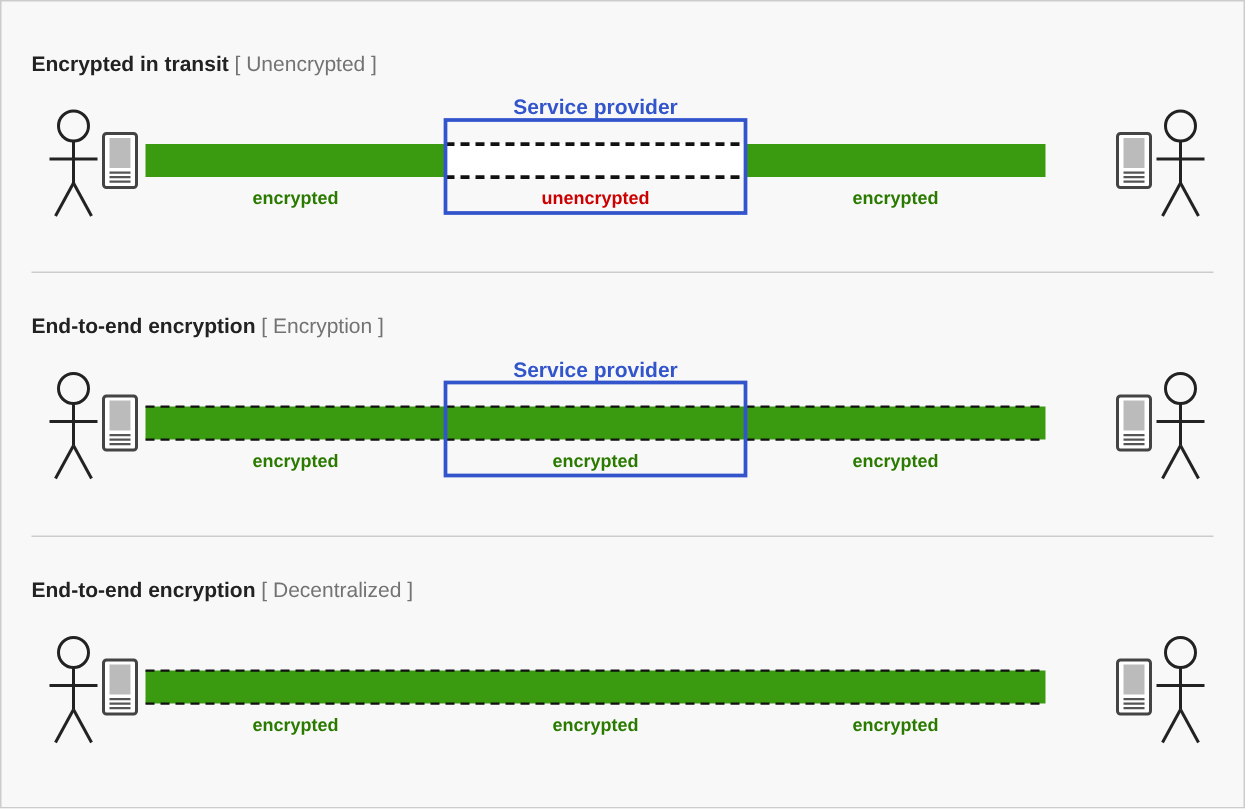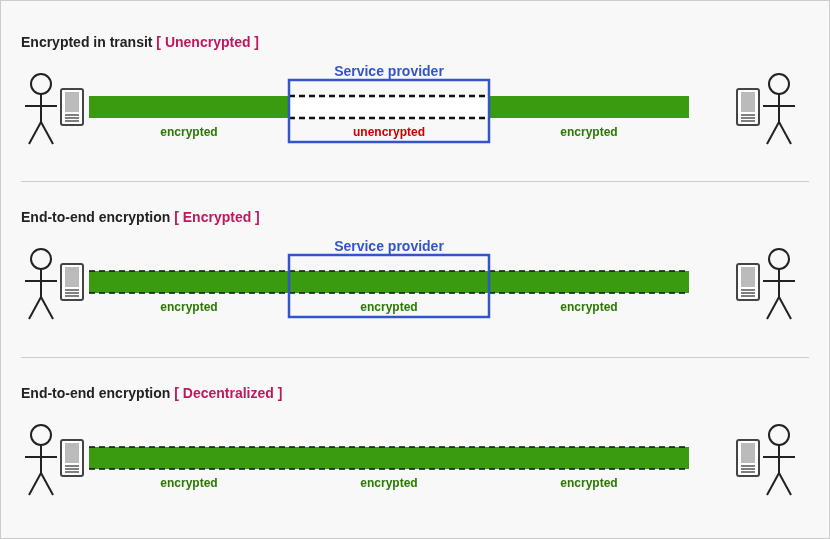--- a/index.html
+++ b/index.html
@@ -26,29 +26,29 @@
       justify-content: center;
       position: relative;
     }
     .section-title {
       font-size: 14px;
       font-weight: bold;
       color: #222;
       margin-bottom: 4px;
     }
     .bracket {
-      font-weight: bold;
-      color: #be185d;
+      font-weight: normal;
+      color: #737373;
     }
     .diagram-area {
       position: relative;
       height: 80px;
       display: flex;
       align-items: center;
-      justify-content: flex-start;
+      justify-content: flex-end;
     }
     .divider {
       border: none;
       border-top: 1px solid #ccc;
       margin: 4px 0;
     }
   </style>
 </head>
 <body>
 
@@ -103,21 +103,21 @@
         <line x1="758" y1="58" x2="746" y2="80" stroke="#222" stroke-width="2"></line>
         <line x1="758" y1="58" x2="770" y2="80" stroke="#222" stroke-width="2"></line>
       </svg>
     </div>
   </div>
 
   <hr class="divider">
 
   <div class="section">
     <div class="section-title">
-      <span>End-to-end encryption</span>&nbsp;<span class="bracket">[ Encrypted ]</span>
+      <span>End-to-end encryption</span>&nbsp;<span class="bracket">[ Encryption ]</span>
     </div>
     <div class="diagram-area" style="height:90px; margin-top:10px;">
       <svg width="780" height="90" viewBox="0 0 780 90">
 
         <rect x="68" y="32" width="600" height="22" fill="#3a9a10"></rect>
 
         <line x1="68" y1="32" x2="668" y2="32" stroke="#111" stroke-width="1.5" stroke-dasharray="6,4"></line>
         <line x1="68" y1="54" x2="668" y2="54" stroke="#111" stroke-width="1.5" stroke-dasharray="6,4"></line>
 
         <rect x="268" y="16" width="200" height="62" fill="none" stroke="#3355cc" stroke-width="2.5"></rect>

